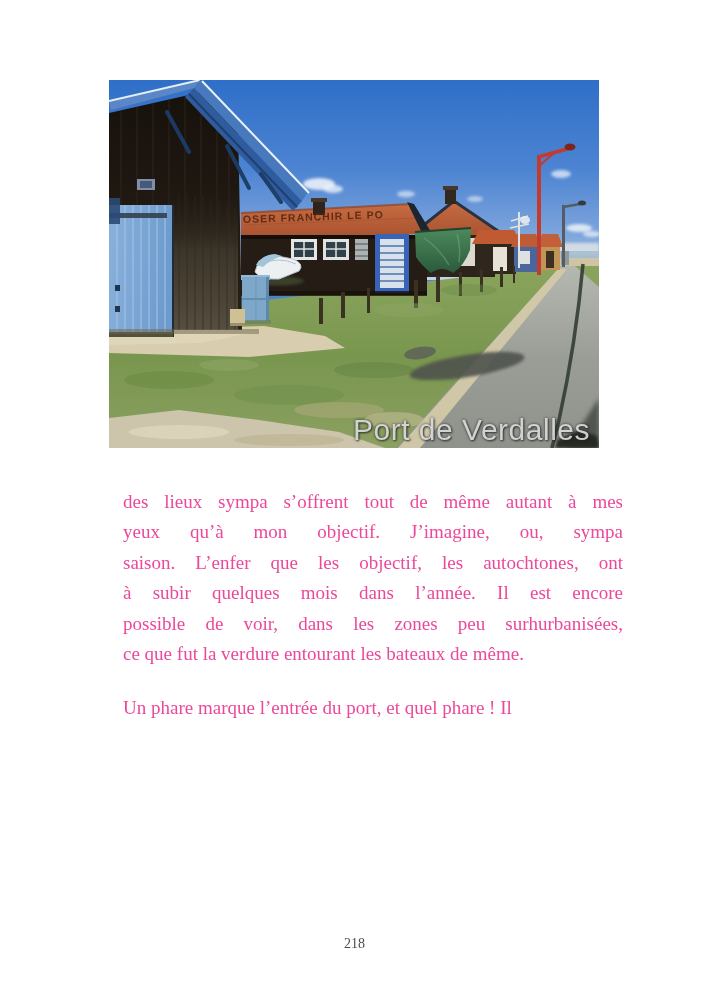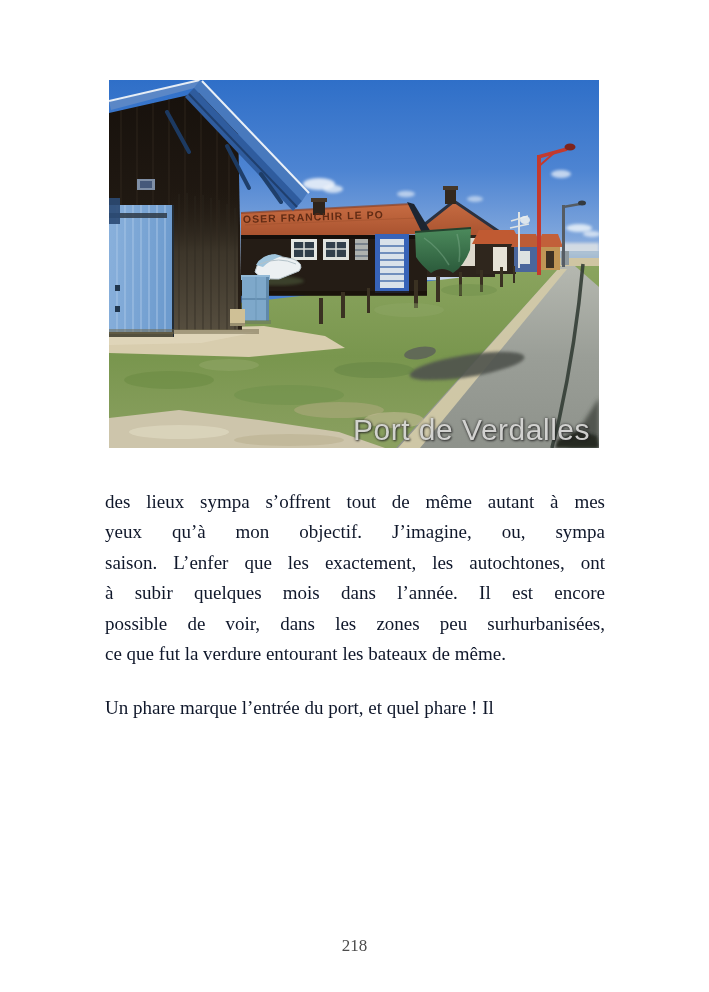--- a/index.html
+++ b/index.html
@@ -14,30 +14,30 @@
   .photo-figure svg { display: block; }
   .photo-caption {
     position: absolute; right: 9px; bottom: 1px;
     font-family: "Liberation Sans", sans-serif;
     font-size: 30px; letter-spacing: 0.5px;
     color: #d6d6d4;
     text-shadow: 0 0 3px rgba(45,45,45,0.95), 1px 1px 2px rgba(30,30,30,0.75);
     opacity: 0.95;
   }
   .text-block {
-    position: absolute; left: 105px; top: 487px; width: 500px;
-    font-size: 19px; line-height: 30.4px; color: #0f172a;
+    position: absolute; left: 123px; top: 487px; width: 500px;
+    font-size: 19px; line-height: 30.4px; color: #ec4899;
   }
   .para { margin: 0; }
   .para + .para { margin-top: 24px; }
   .line { text-align: justify; text-align-last: justify; }
   .line.natural { text-align: left; text-align-last: left; }
   .page-number {
     position: absolute; left: 0; top: 936px; width: 100%;
-    text-align: center; font-size: 17px; color: #4c4c4c;
+    text-align: center; font-size: 14px; color: #4c4c4c;
   }
 </style>
 </head>
 <body>
 
 <div class="photo-figure">
   <svg width="490" height="368" viewBox="0 0 490 368">
     <defs>
       <linearGradient id="skyGrad" x1="0" y1="0" x2="0" y2="1">
         <stop offset="0" stop-color="#2f6fc8"></stop>
@@ -289,21 +289,21 @@
     </g>
   </svg>
 
   <div class="photo-caption">Port de Verdalles</div>
 </div>
 
 <div class="text-block">
   <div class="para">
     <div class="line">des lieux sympa s’offrent tout de même autant à mes</div>
     <div class="line">yeux qu’à mon objectif. J’imagine, ou, sympa</div>
-    <div class="line">saison. L’enfer que les exactement, les autochtones, ont</div>
+    <div class="line">saison. L’enfer que les objectif, les autochtones, ont</div>
     <div class="line">à subir quelques mois dans l’année. Il est encore</div>
     <div class="line">possible de voir, dans les zones peu surhurbanisées,</div>
     <div class="line natural">ce que fut la verdure entourant les bateaux de même.</div>
   </div>
   <div class="para">
     <div class="line natural">Un phare marque l’entrée du port, et quel phare ! Il</div>
   </div>
 </div>
 
 <div class="page-number">218</div>

